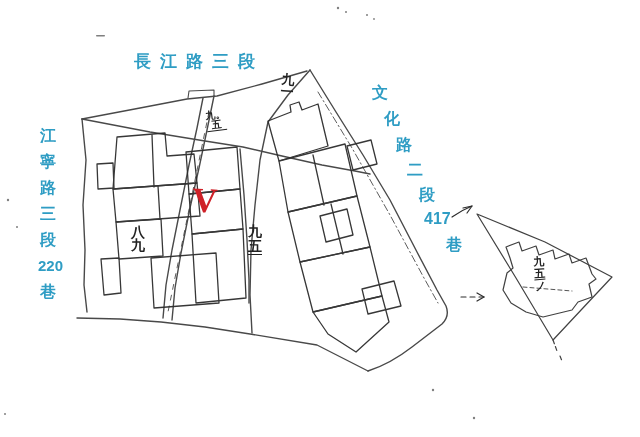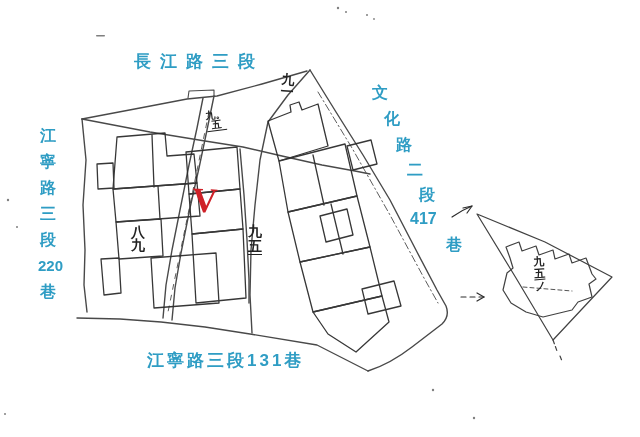--- a/index.html
+++ b/index.html
@@ -120,25 +120,24 @@
     <span class="num">220</span>
     <span>巷</span>
   </div>
 
   <div>
     <span class="diag-char" style="left:372px;top:85px">文</span>
     <span class="diag-char" style="left:384px;top:111px">化</span>
     <span class="diag-char" style="left:396px;top:137px">路</span>
     <span class="diag-char" style="left:407px;top:162px">二</span>
     <span class="diag-char" style="left:419px;top:187px">段</span>
-    <span class="diag-char" style="left:410px;top:211px">417</span>
+    <span class="diag-char" style="left:424px;top:211px">417</span>
     <span class="diag-char" style="left:446px;top:237px">巷</span>
   </div>
 
-  <div class="lbl lbl-bottom">江寧路三段131巷</div>
 
   <div class="plbl p91">
     <span>九</span>
     <span>一</span>
   </div>
 
   <div class="plbl p905">
     <span>九。</span>
     <span class="u">五</span>
   </div>

